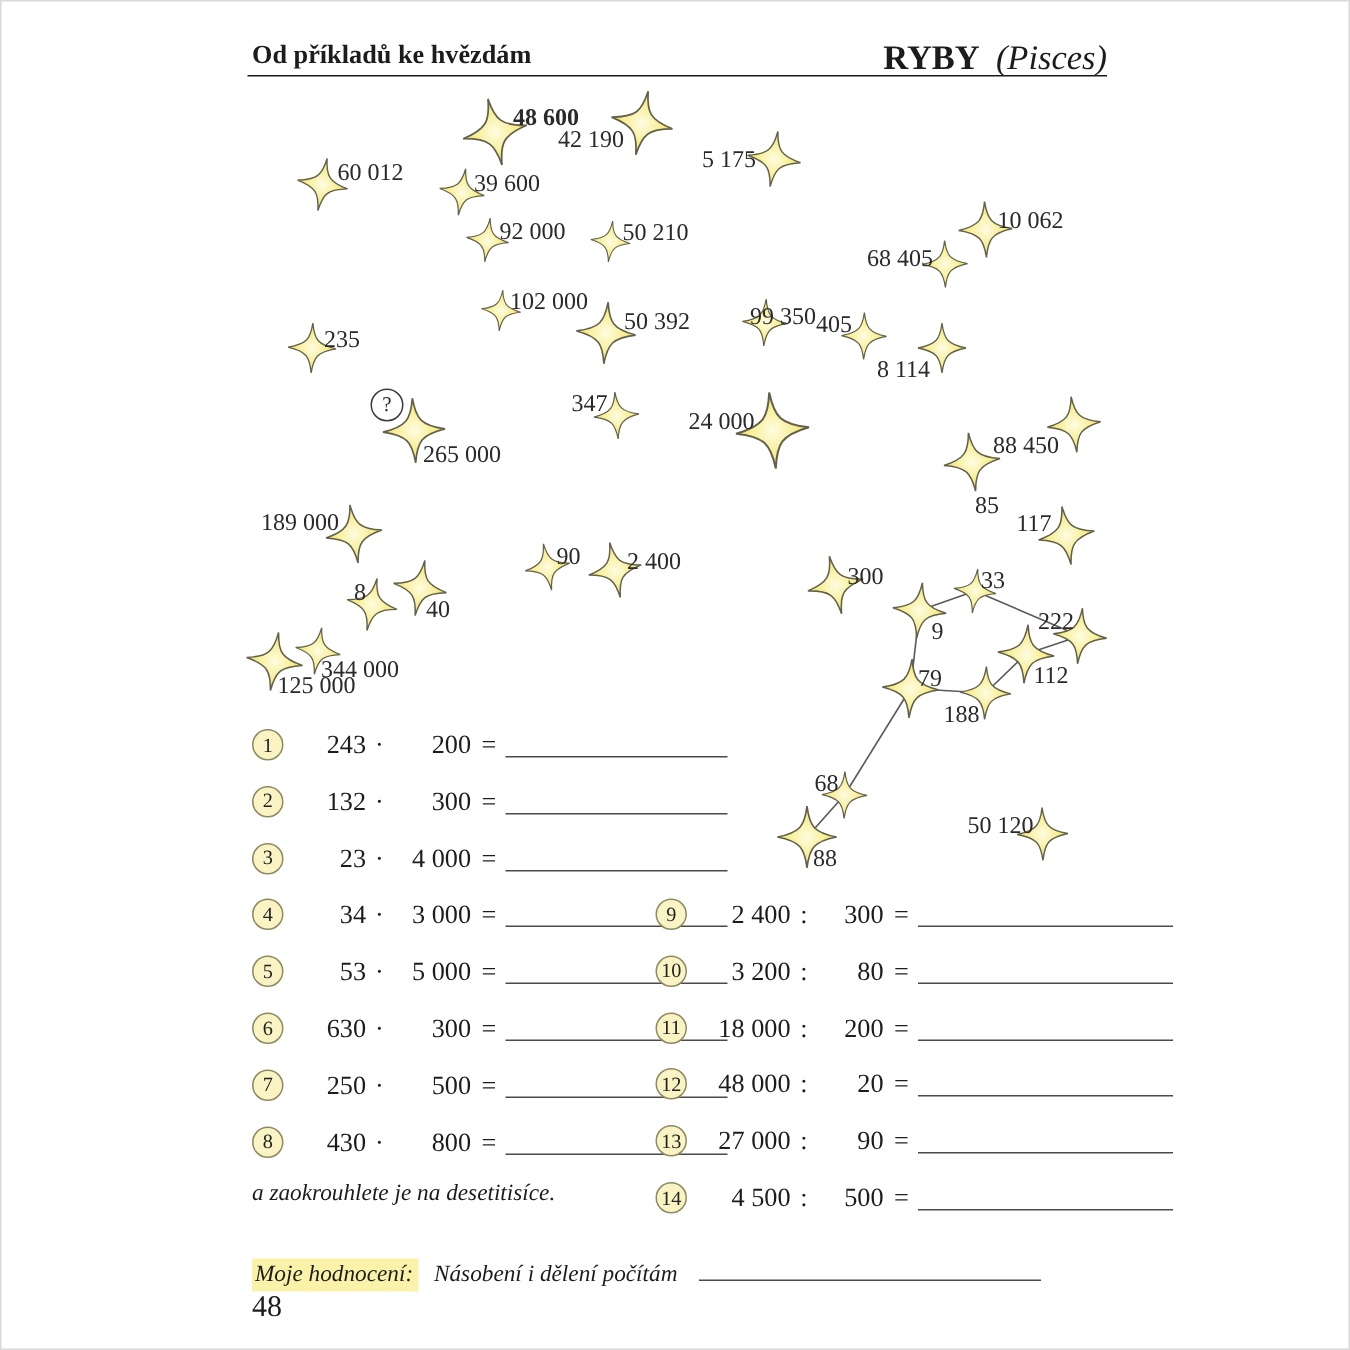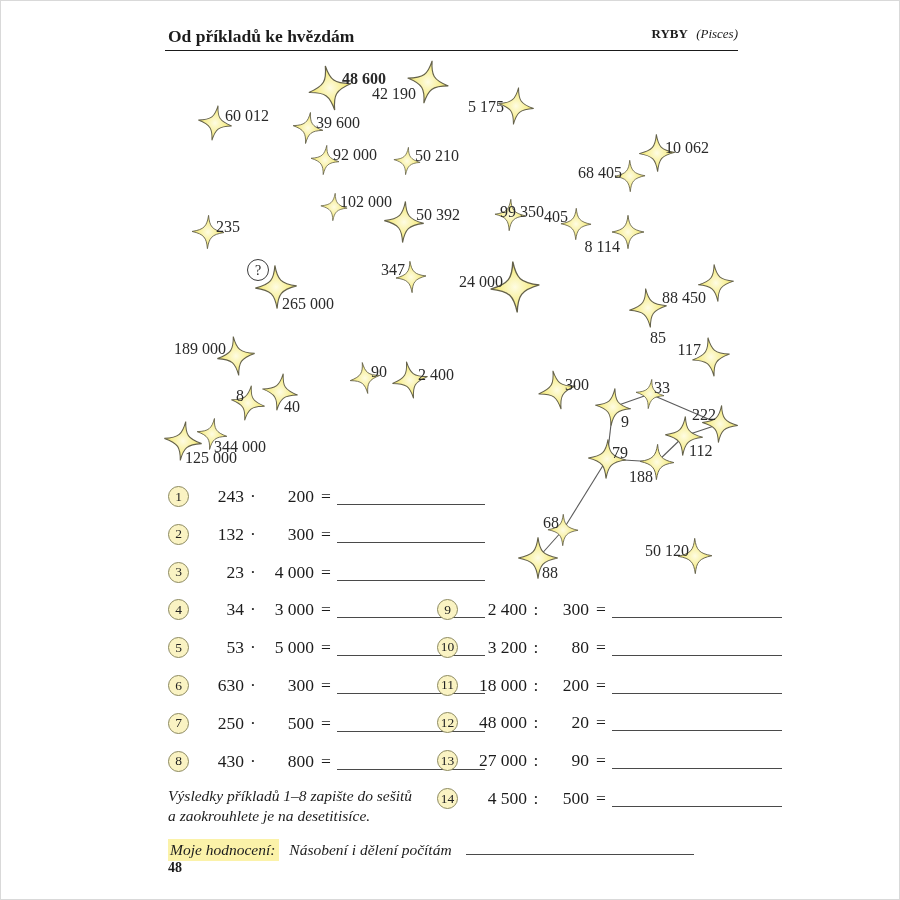--- a/index.html
+++ b/index.html
@@ -4,21 +4,21 @@
 <style>
   html,body{margin:0;padding:0;}
   body{
     width:900px;height:900px;position:relative;background:#ffffff;
     font-family:"Liberation Serif", serif;color:#1c1c1c;overflow:hidden;
   }
   .page-frame{position:absolute;inset:0;border:1px solid #d9d9d9;pointer-events:none;}
 
   
   .header-left{position:absolute;left:168px;top:26px;font-size:17.5px;font-weight:bold;}
-  .header-right{position:absolute;top:26px;right:162px;font-size:13px;white-space:nowrap;}
+  .header-right{position:absolute;top:26px;right:162px;font-size:23px;white-space:nowrap;}
   .header-right .bold{font-weight:bold;}
   .header-right .italic{font-style:italic;margin-left:5px;}
   .header-rule{position:absolute;left:165px;top:50px;width:573px;border-top:1.6px solid #1a1a1a;}
 
   
   #starfield{position:absolute;left:0;top:0;width:900px;height:900px;}
   #lines-svg{position:absolute;left:0;top:0;pointer-events:none;}
   .star{position:absolute;}
   .star svg{width:100%;height:100%;overflow:visible;display:block;}
   .star-label{position:absolute;font-size:16px;white-space:nowrap;color:#2a2a2a;line-height:16px;}
@@ -43,21 +43,21 @@
   .ex-op{display:inline-block;text-align:center;}
   .ex-eq{margin:0 6px 0 7px;}
   .ex-blank{display:inline-block;border-bottom:1.2px solid #4a4a4a;height:14px;transform:translateY(3px);}
 
   
   .instructions{position:absolute;left:168px;top:786px;font-style:italic;font-size:15.5px;line-height:20px;}
   .assessment{position:absolute;left:168px;top:841px;font-style:italic;font-size:15.5px;white-space:nowrap;}
   .assessment .hl{background:#FBF2A9;padding:2px 4px 3px 2px;}
   .assessment .after{margin-left:6px;}
   .blank-long{display:inline-block;width:228px;border-bottom:1.2px solid #4a4a4a;height:12px;margin-left:10px;}
-  .page-number{position:absolute;left:168px;top:860px;font-weight:bold;font-size:14px;}
+  .page-number{position:absolute;left:168px;top:860px;font-weight:normal;font-size:20px;}
 </style>
 </head>
 <body>
 
 <div class="page-frame"></div>
 
 <div class="header-left">Od příkladů ke hvězdám</div>
 <div class="header-right">
   <span class="bold">RYBY</span>
   <span class="italic">(Pisces)</span>
@@ -683,21 +683,20 @@
       <span class="ex-num">14</span>
       <span class="ex-a" style="width:58px">4 500</span>
       <span class="ex-op" style="width:18px">:</span>
       <span class="ex-b" style="width:44px">500</span>
       <span class="ex-eq">=</span>
       <span class="ex-blank" style="width:170px"></span>
     </div>
   </div>
 
 <div class="instructions">
-  <div>Výsledky příkladů 1–8 zapište do sešitů</div>
   <div>a zaokrouhlete je na desetitisíce.</div>
 </div>
 
 <div class="assessment">
   <span class="hl">Moje hodnocení:</span>
   <span class="after">Násobení i dělení počítám</span>
   <span class="blank-long"></span>
 </div>
 
 <div class="page-number">48</div>

